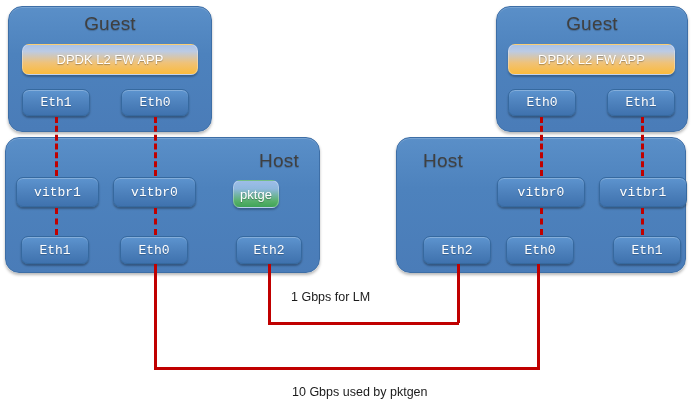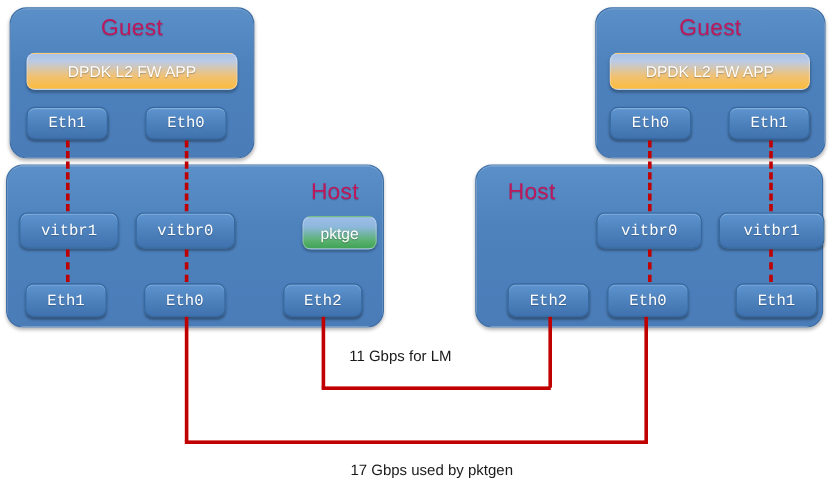--- a/index.html
+++ b/index.html
@@ -26,21 +26,21 @@
     position: absolute;
     box-sizing: border-box;
     border-radius: 14px;
     background: linear-gradient(180deg, #5a8fc8 0%, #4d82bd 38%, #4a7cb8 100%);
     border: 1px solid #3d6ea6;
     box-shadow: 0 2px 3px rgba(0,0,0,0.28), inset 0 1px 0 rgba(255,255,255,0.18);
   }
 
   .container-title {
     position: absolute;
-    color: #be185d;
+    color: #404040;
     font-size: 19px;
     font-weight: 400;
     letter-spacing: 0.2px;
     white-space: nowrap;
     text-shadow: 0 1px 1px rgba(0,0,0,0.22);
   }
 
   
   .node-box {
     position: absolute;
@@ -121,21 +121,21 @@
   <div class="app-box dpdk" style="left:22px; top:44px; width:176px; height:31px;">DPDK L2 FW APP</div>
 
   <div class="node-box" style="left:22px; top:89px; width:68px; height:27px;">Eth1</div>
   <div class="node-box" style="left:121px; top:89px; width:68px; height:27px;">Eth0</div>
 
   <div class="container-box" style="left:5px; top:137px; width:315px; height:136px;"></div>
   <div class="container-title" style="left:248px; top:150px; width:62px; text-align:center;">Host</div>
 
   <div class="node-box" style="left:16px; top:177px; width:83px; height:30px;">vitbr1</div>
   <div class="node-box" style="left:113px; top:177px; width:83px; height:30px;">vitbr0</div>
-  <div class="app-box pktgen" style="left:252px; top:180px; width:62px; height:28px;">pktge</div>
+  <div class="app-box pktgen" style="left:233px; top:180px; width:46px; height:28px;">pktge</div>
 
   <div class="node-box" style="left:21px; top:236px; width:68px; height:28px;">Eth1</div>
   <div class="node-box" style="left:120px; top:236px; width:68px; height:28px;">Eth0</div>
   <div class="node-box" style="left:236px; top:236px; width:66px; height:28px;">Eth2</div>
 
   <div class="container-box" style="left:496px; top:6px; width:192px; height:126px;"></div>
   <div class="container-title" style="left:496px; top:13px; width:192px; text-align:center;">Guest</div>
 
   <div class="app-box dpdk" style="left:508px; top:44px; width:167px; height:31px;">DPDK L2 FW APP</div>
 
@@ -160,20 +160,20 @@
 
   <div class="dash-v" style="left:540px; top:117px; height:59px;"></div>
   <div class="dash-v" style="left:540px; top:208px; height:27px;"></div>
 
   <div class="dash-v" style="left:641px; top:117px; height:59px;"></div>
   <div class="dash-v" style="left:641px; top:208px; height:27px;"></div>
 
   <div class="line-v" style="left:268px; top:264px; height:59px;"></div>
   <div class="line-h" style="left:268px; top:322px; width:191px;"></div>
   <div class="line-v" style="left:457px; top:264px; height:59px;"></div>
-  <div class="caption" style="left:291px; top:290px;">11 Gbps for LM</div>
+  <div class="caption" style="left:291px; top:290px;">1 Gbps for LM</div>
 
   <div class="line-v" style="left:154px; top:264px; height:104px;"></div>
   <div class="line-h" style="left:154px; top:367px; width:386px;"></div>
   <div class="line-v" style="left:537px; top:264px; height:104px;"></div>
-  <div class="caption" style="left:292px; top:385px;">17 Gbps used by pktgen</div>
+  <div class="caption" style="left:292px; top:385px;">10 Gbps used by pktgen</div>
 
 </div>
 
 </body></html>

